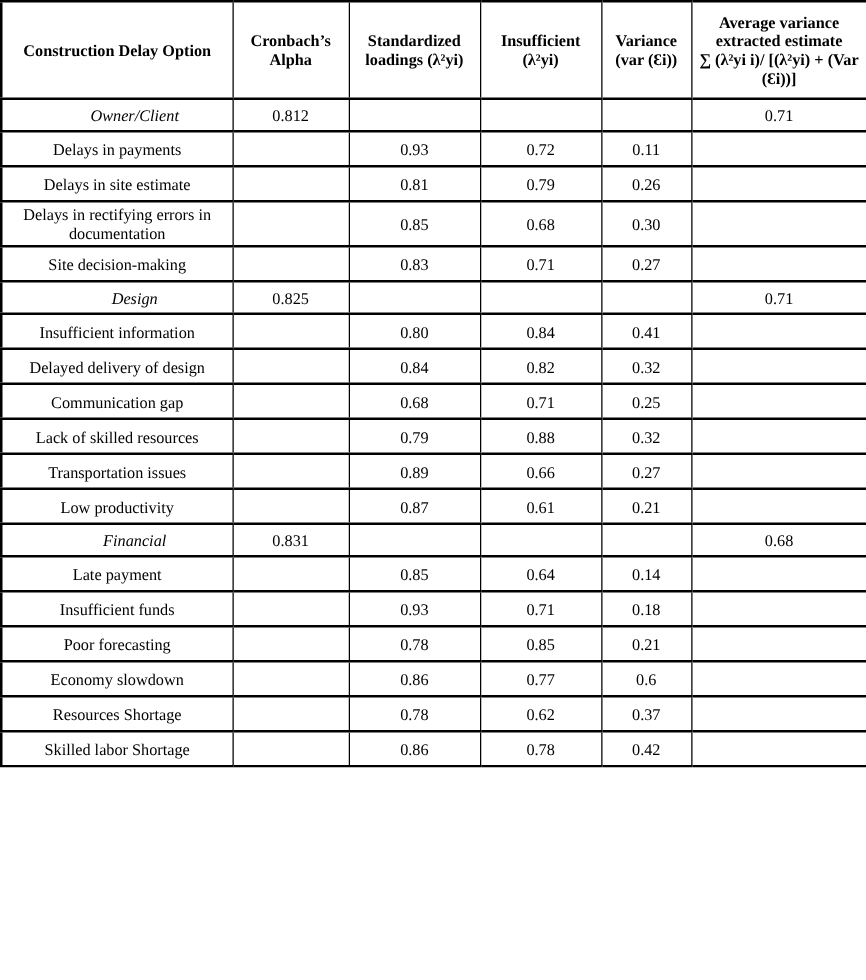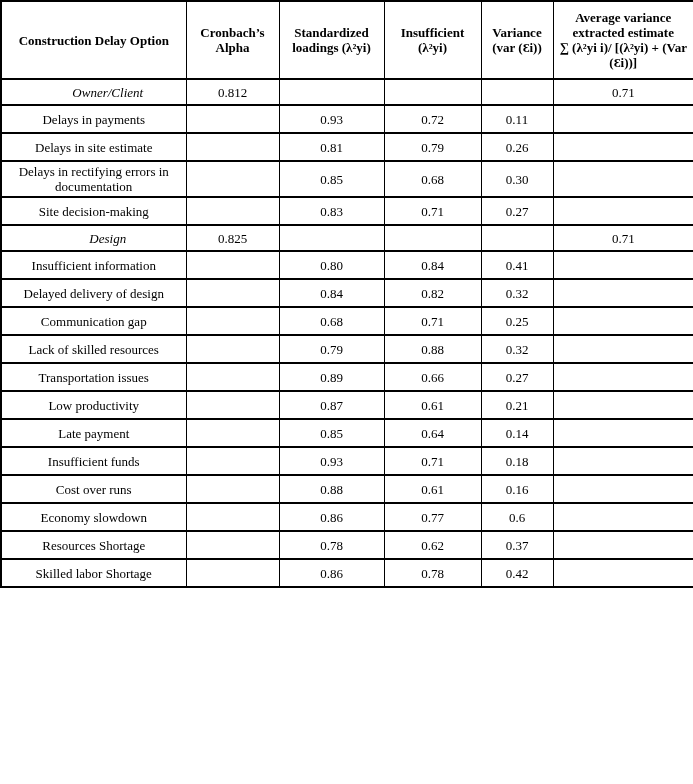--- a/index.html
+++ b/index.html
@@ -173,42 +173,50 @@
         <td class="cell-ave"></td>
       </tr>
       <tr class="row-item">
         <td class="cell-option">Low productivity</td>
         <td class="cell-cronbach"></td>
         <td class="cell-loading">0.87</td>
         <td class="cell-reliability">0.61</td>
         <td class="cell-variance">0.21</td>
         <td class="cell-ave"></td>
       </tr>
+      <tr class="row-section">
+        <td class="cell-option">Financial</td>
+        <td class="cell-cronbach">0.831</td>
+        <td class="cell-loading"></td>
+        <td class="cell-reliability"></td>
+        <td class="cell-variance"></td>
+        <td class="cell-ave">0.68</td>
+      </tr>
       <tr class="row-item">
         <td class="cell-option">Late payment</td>
         <td class="cell-cronbach"></td>
         <td class="cell-loading">0.85</td>
         <td class="cell-reliability">0.64</td>
         <td class="cell-variance">0.14</td>
         <td class="cell-ave"></td>
       </tr>
       <tr class="row-item">
         <td class="cell-option">Insufficient funds</td>
         <td class="cell-cronbach"></td>
         <td class="cell-loading">0.93</td>
         <td class="cell-reliability">0.71</td>
         <td class="cell-variance">0.18</td>
         <td class="cell-ave"></td>
       </tr>
       <tr class="row-item">
-        <td class="cell-option">Cost over runs</td>
-        <td class="cell-cronbach"></td>
-        <td class="cell-loading">0.88</td>
-        <td class="cell-reliability">0.61</td>
-        <td class="cell-variance">0.16</td>
+        <td class="cell-option">Poor forecasting</td>
+        <td class="cell-cronbach"></td>
+        <td class="cell-loading">0.78</td>
+        <td class="cell-reliability">0.85</td>
+        <td class="cell-variance">0.21</td>
         <td class="cell-ave"></td>
       </tr>
       <tr class="row-item">
         <td class="cell-option">Economy slowdown</td>
         <td class="cell-cronbach"></td>
         <td class="cell-loading">0.86</td>
         <td class="cell-reliability">0.77</td>
         <td class="cell-variance">0.6</td>
         <td class="cell-ave"></td>
       </tr>

